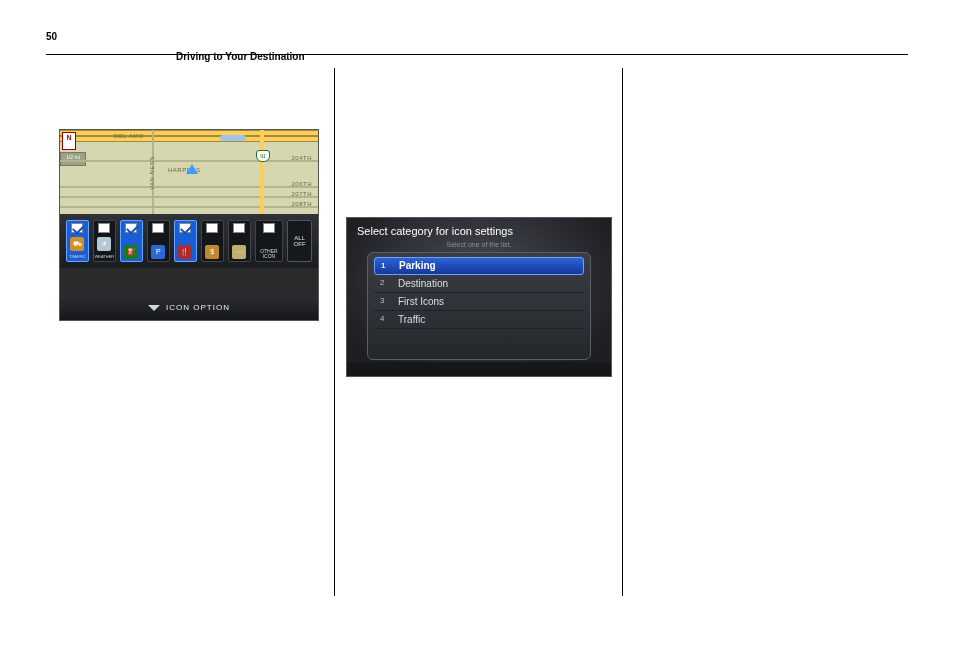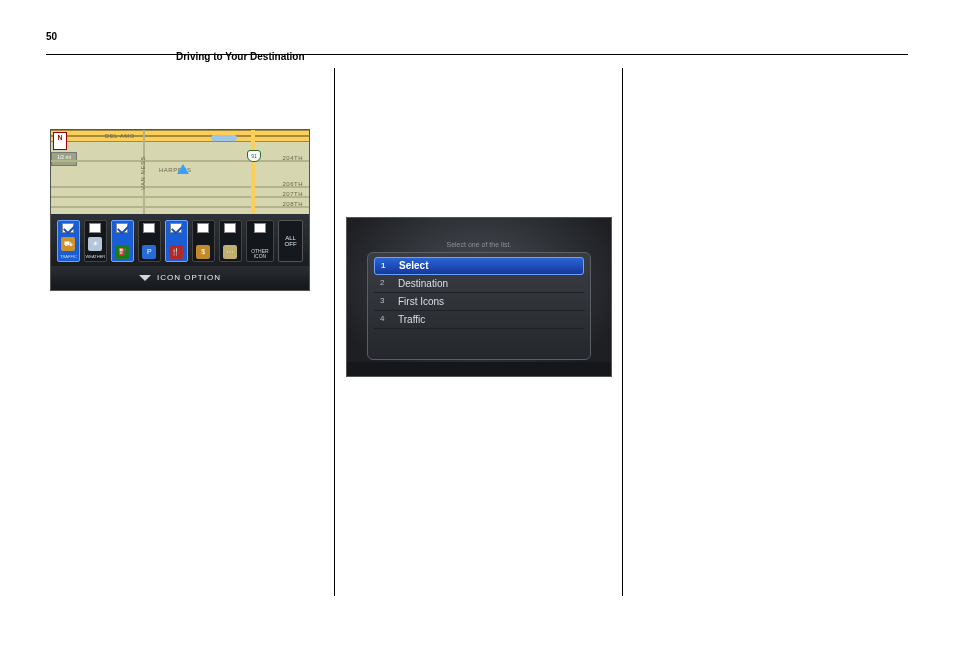--- a/index.html
+++ b/index.html
@@ -45,22 +45,22 @@
   }
   .para { margin-bottom: 8px; }
   .bold { font-weight: bold; }
   .tipbox {
     border:1px solid #fff; padding:4px; margin-top:6px;
   }
   .tip-label { font-style: italic; display:inline; }
 
   
   .fig1 {
-    position: relative; width: 260px; height: 162px;
-    margin: 4px 0 10px 4px;
+    position: relative; width: 260px; height: 192px;
+    margin: 4px 0 10px 13px;
     background:#2a2a2d;
     border:1px solid #555;
   }
   .fig1-map {
     position:absolute; top:0; left:0; right:0; height: 84px;
     background:#d6d6b0;
     overflow:hidden;
   }
   .road-h { position:absolute; left:0; right:0; height:2px; background:#b4b48a; }
   .road-v { position:absolute; top:0; bottom:0; width:2px; background:#b4b48a; }
@@ -270,25 +270,26 @@
 
 <div class="col c2">
   <div class="para bold">Icon Options (ICON OPTION)</div>
   <div class="para">This feature allows you to "fine tune" some of the icons on the Icon bar (see Icon Options for more information).</div>
   <div class="para bold">Exit Screen</div>
   <div class="para">Select Return to return to the map screen.</div>
   <div class="subhead" style="color:#fff; margin-top:14px;">Icon Options</div>
   <div class="para">Selecting ICON OPTION displays the following screen:</div>
 
   <div class="fig2">
+    <div class="fig2-title">Select category for icon settings</div>
     <div class="fig2-sub">Select one of the list.</div>
     <div class="fig2-panel">
       <div class="fig2-row sel">
         <span class="num">1</span>
-        <span>Select</span>
+        <span>Parking</span>
       </div>
       <div class="fig2-row">
         <span class="num">2</span>
         <span>Destination</span>
       </div>
       <div class="fig2-row">
         <span class="num">3</span>
         <span>First Icons</span>
       </div>
       <div class="fig2-row">

